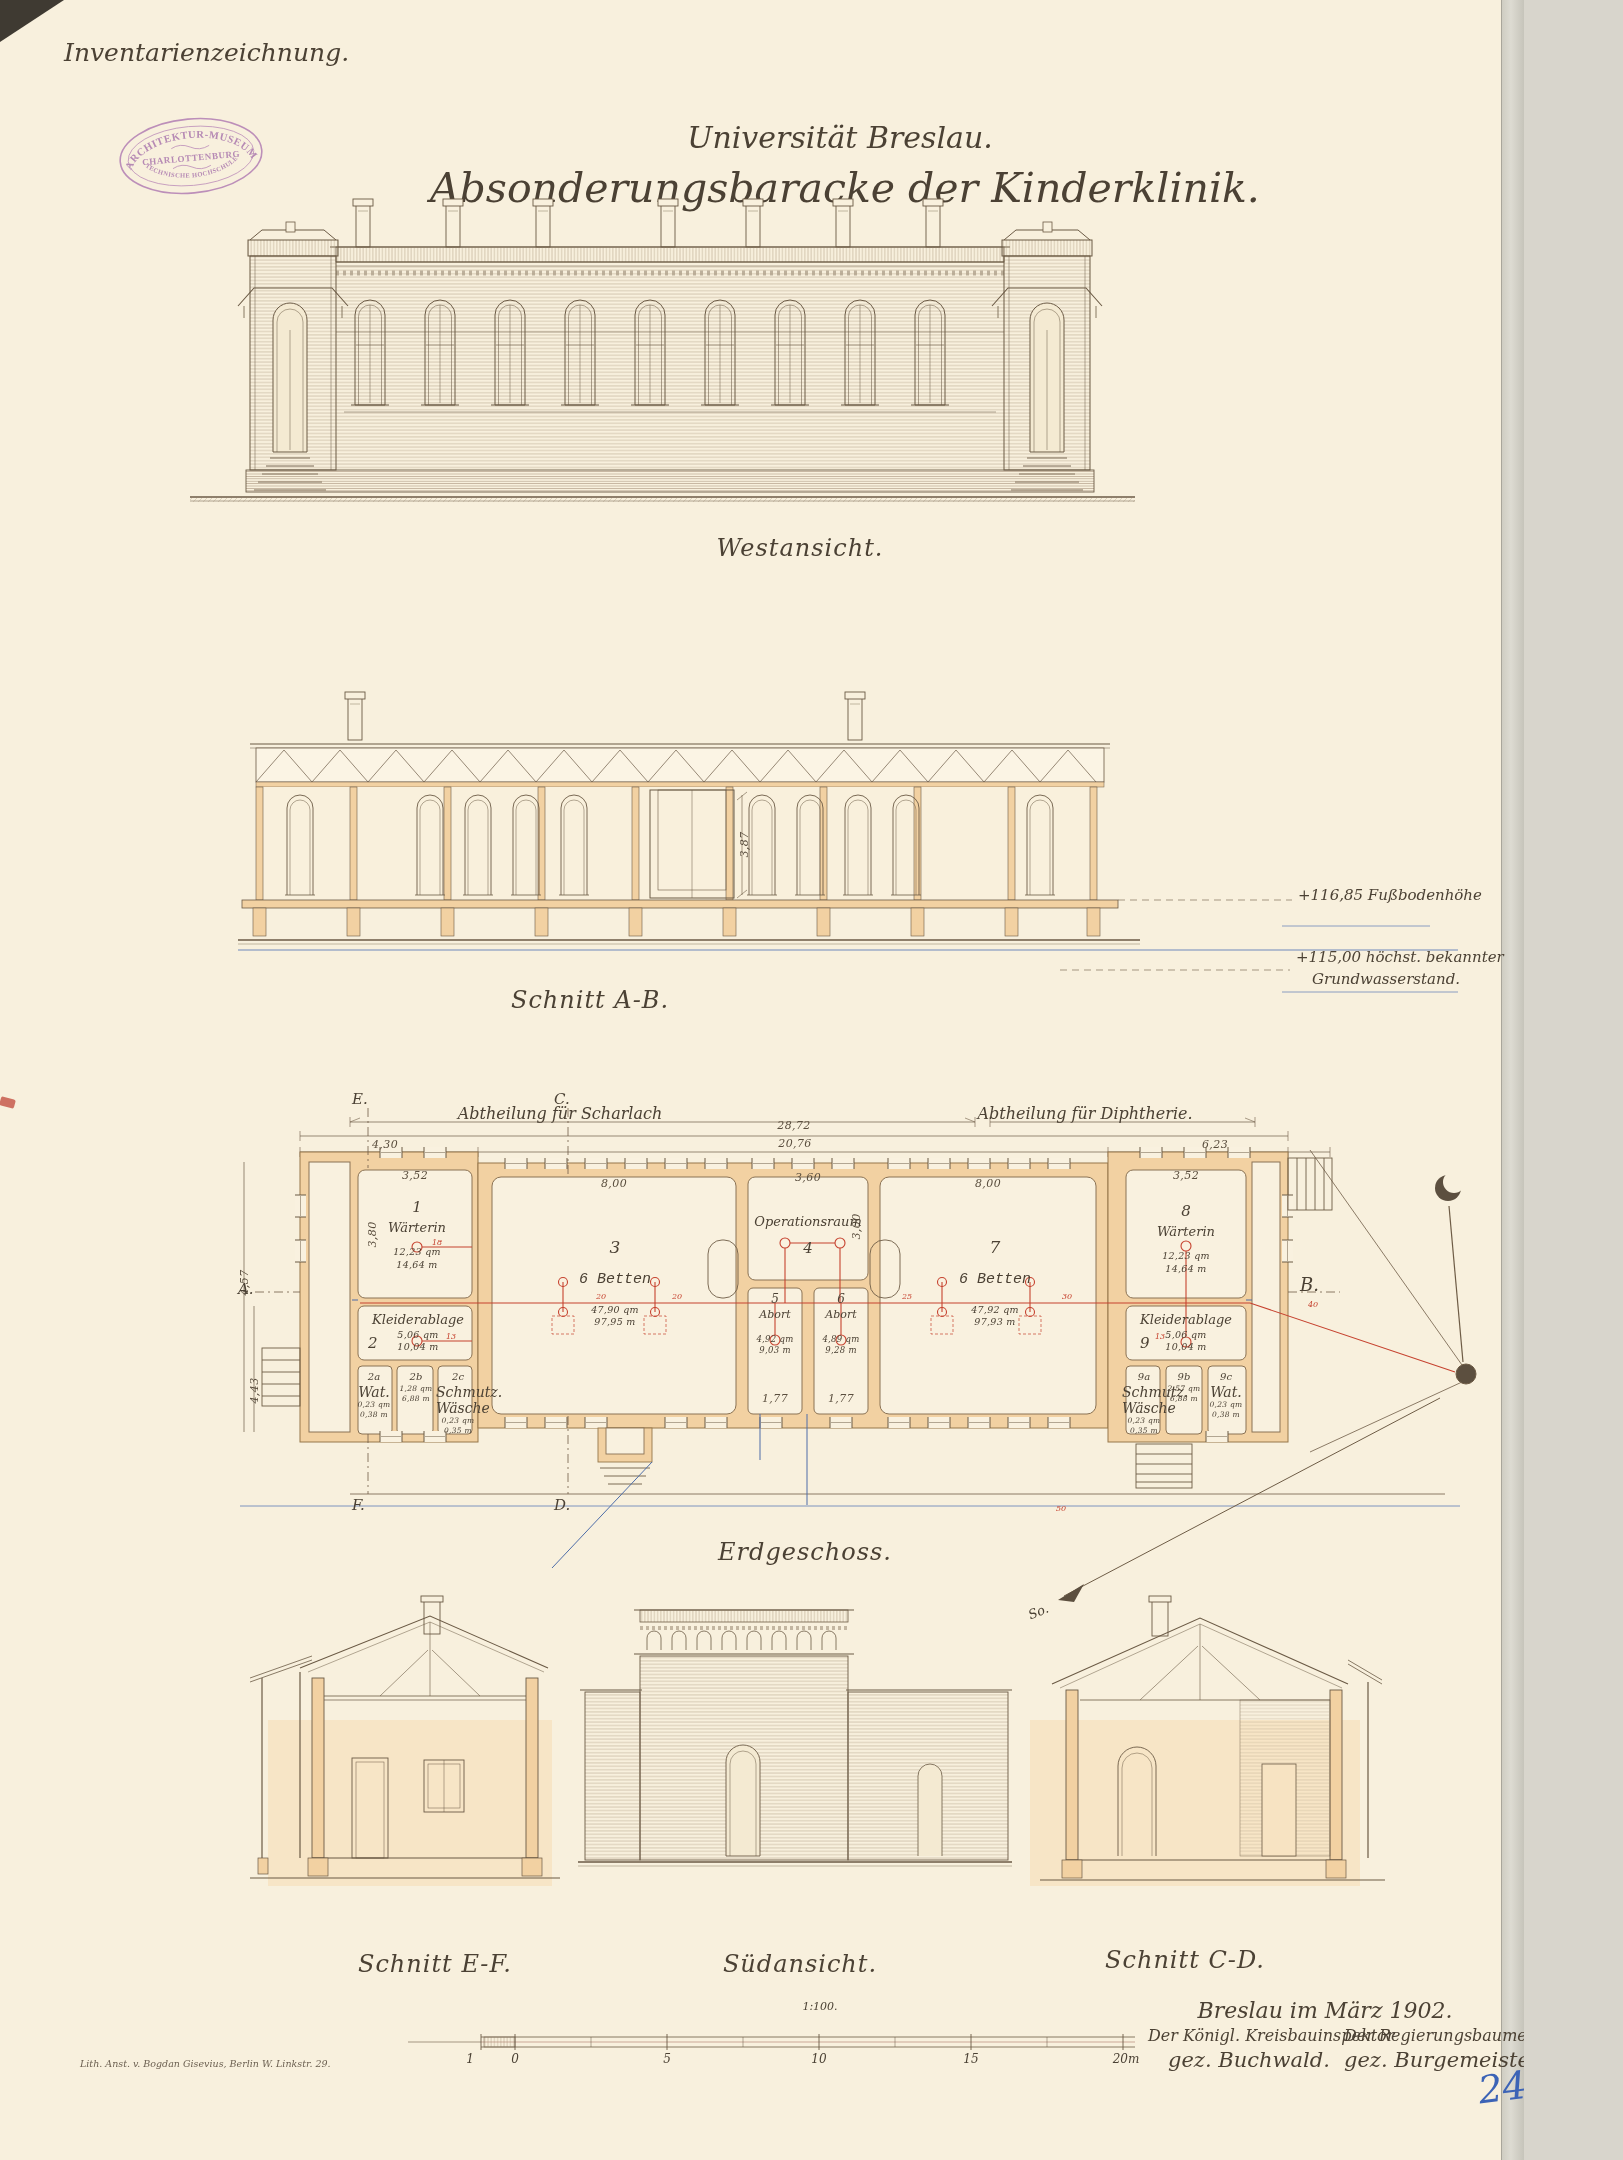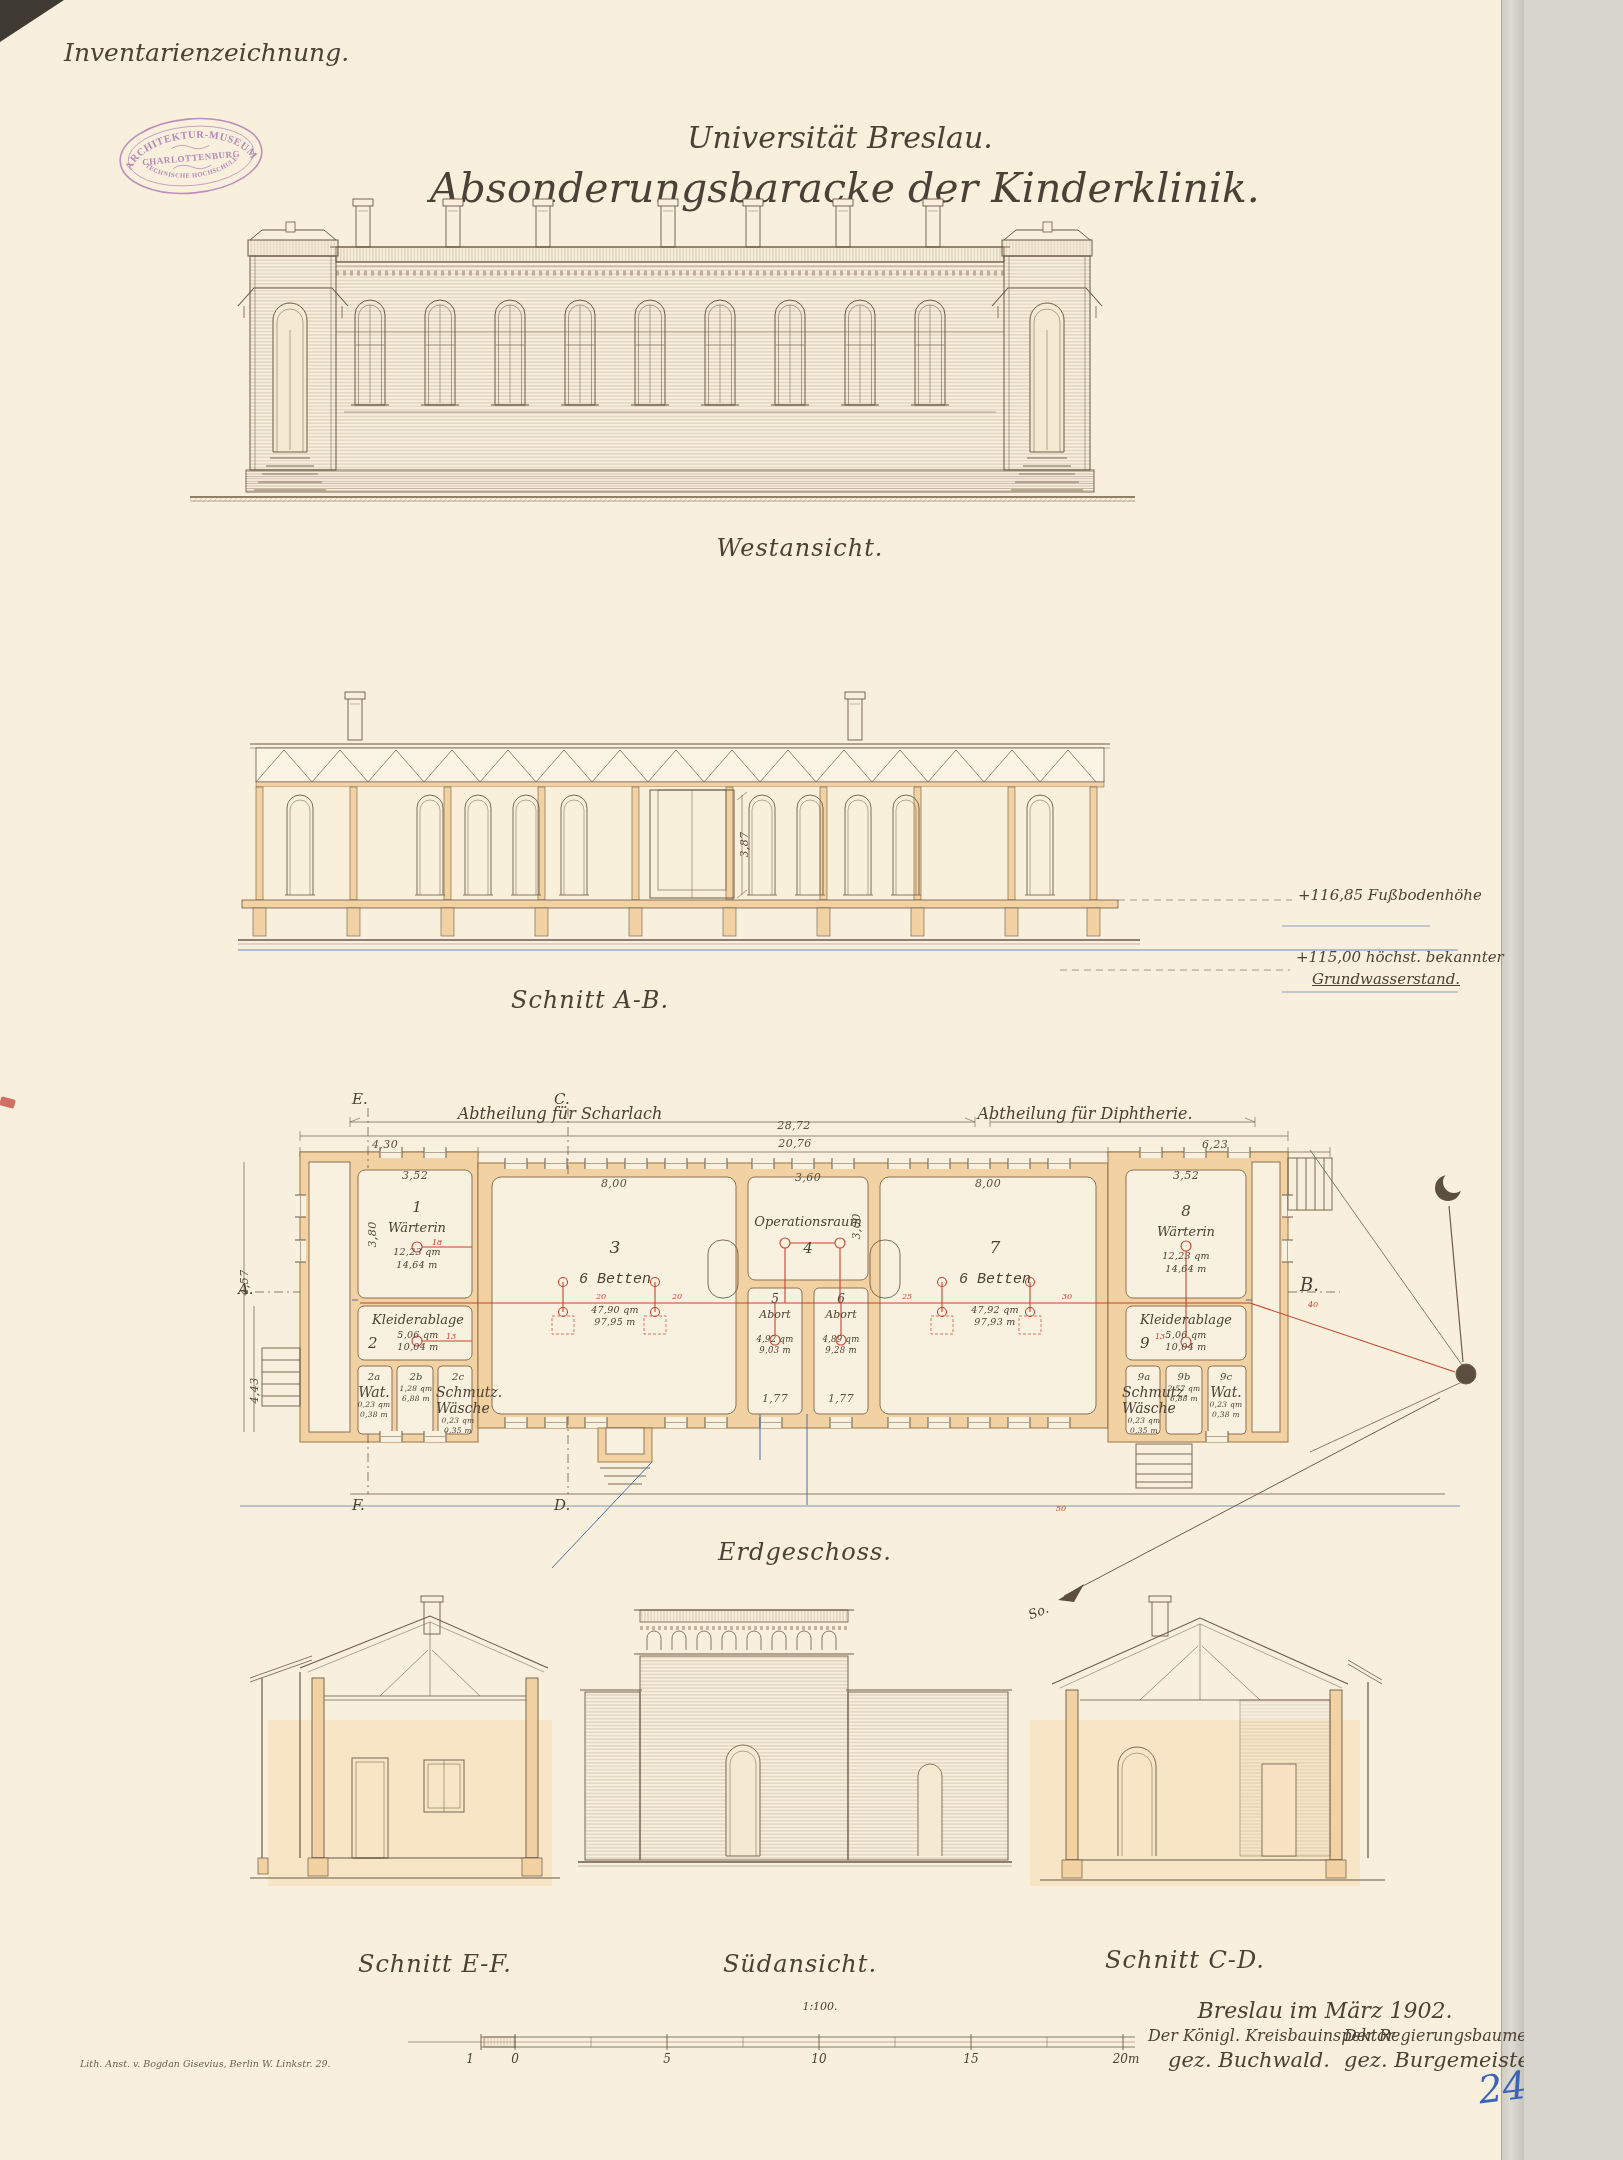--- a/index.html
+++ b/index.html
@@ -254,21 +254,21 @@
       <line x1="737" y1="898" x2="747" y2="890" stroke-width=".6"></line>
 
       <line x1="1118" y1="900" x2="1292" y2="900" stroke-dasharray="7,5" stroke-width=".6"></line>
       <line x1="1282" y1="926" x2="1430" y2="926" stroke="#6f88bb" stroke-width=".8"></line>
       <line x1="1060" y1="970" x2="1290" y2="970" stroke-dasharray="7,5" stroke-width=".6"></line>
       <line x1="1282" y1="992" x2="1458" y2="992" stroke="#6f88bb" stroke-width=".8"></line>
     </g>
   </svg>
   <div class="t" style="left:1298px;top:886px;font-size:15px;">+116,85 Fußbodenhöhe</div>
   <div class="t" style="left:1296px;top:948px;font-size:15px;">+115,00 höchst. bekannter</div>
-  <div class="t" style="left:1312px;top:970px;font-size:15px;text-decoration:underline;">Grundwasserstand.</div>
+  <div class="t" style="left:1312px;top:970px;font-size:15px;">Grundwasserstand.</div>
   <div class="dim rot" style="left:722px;top:838px;">3,87</div>
   <div class="t c caption" style="left:440px;top:986px;width:300px;">Schnitt A-B.</div>
 
   <svg style="left:230px;top:1095px;" width="1270" height="560" viewBox="230 1095 1270 560">
     <g stroke="#6e5c46" fill="none">
 
       <g stroke-width=".7">
         <line x1="350" y1="1122" x2="975" y2="1122"></line>
         <path d="M350,1122 l10,-4 M975,1122 l-10,-4 M350,1117 V1127 M975,1117 V1127" stroke-width=".6"></path>
         <line x1="990" y1="1122" x2="1255" y2="1122"></line>

